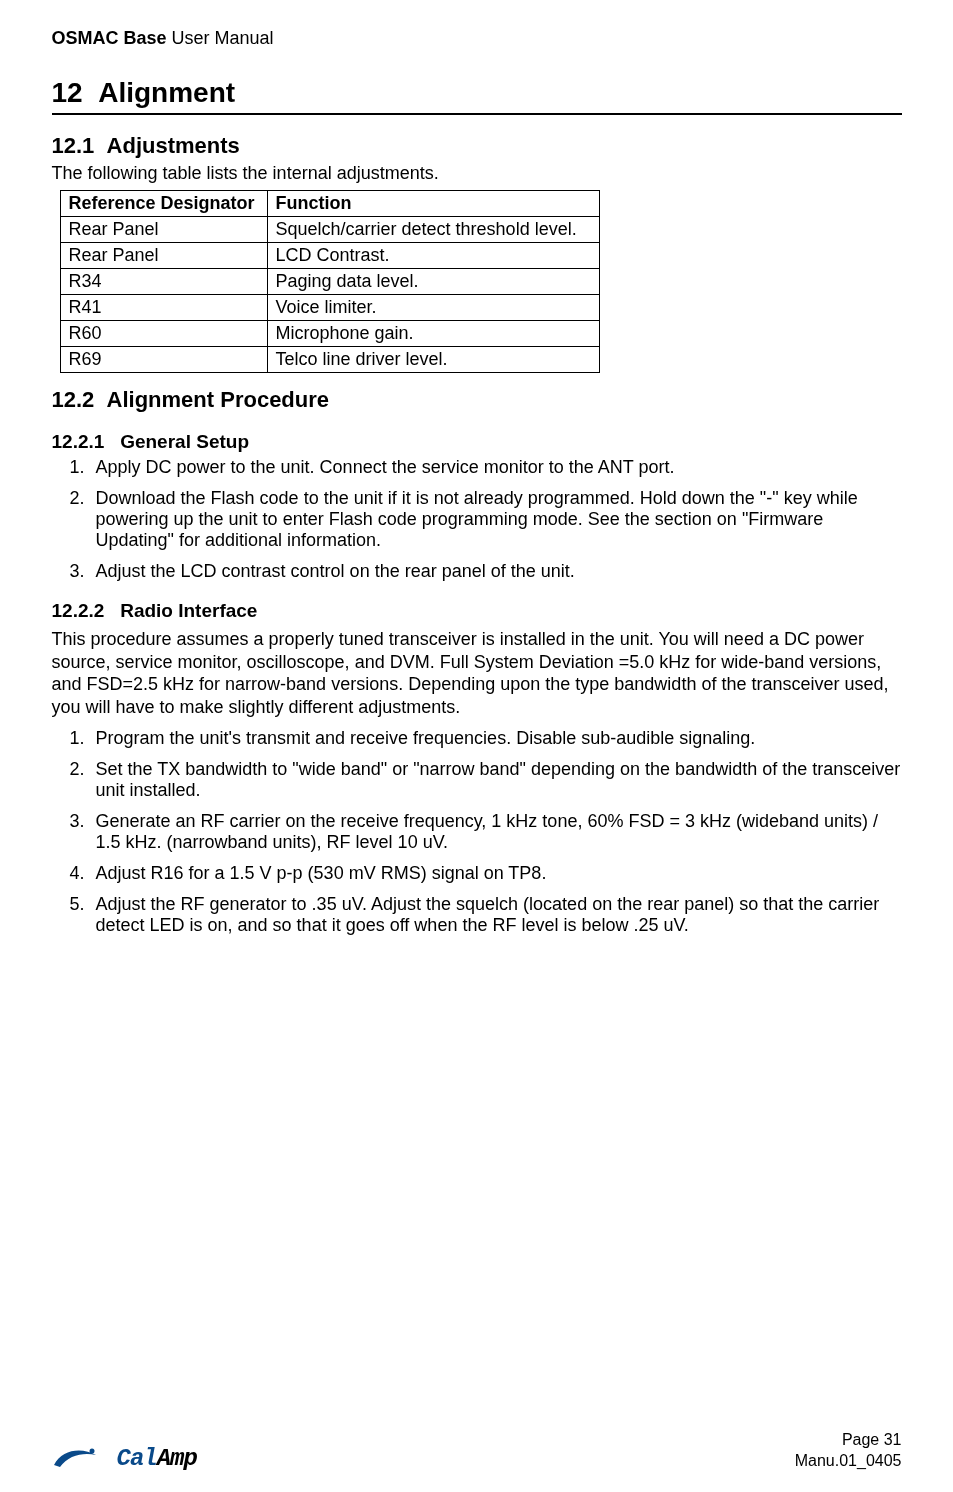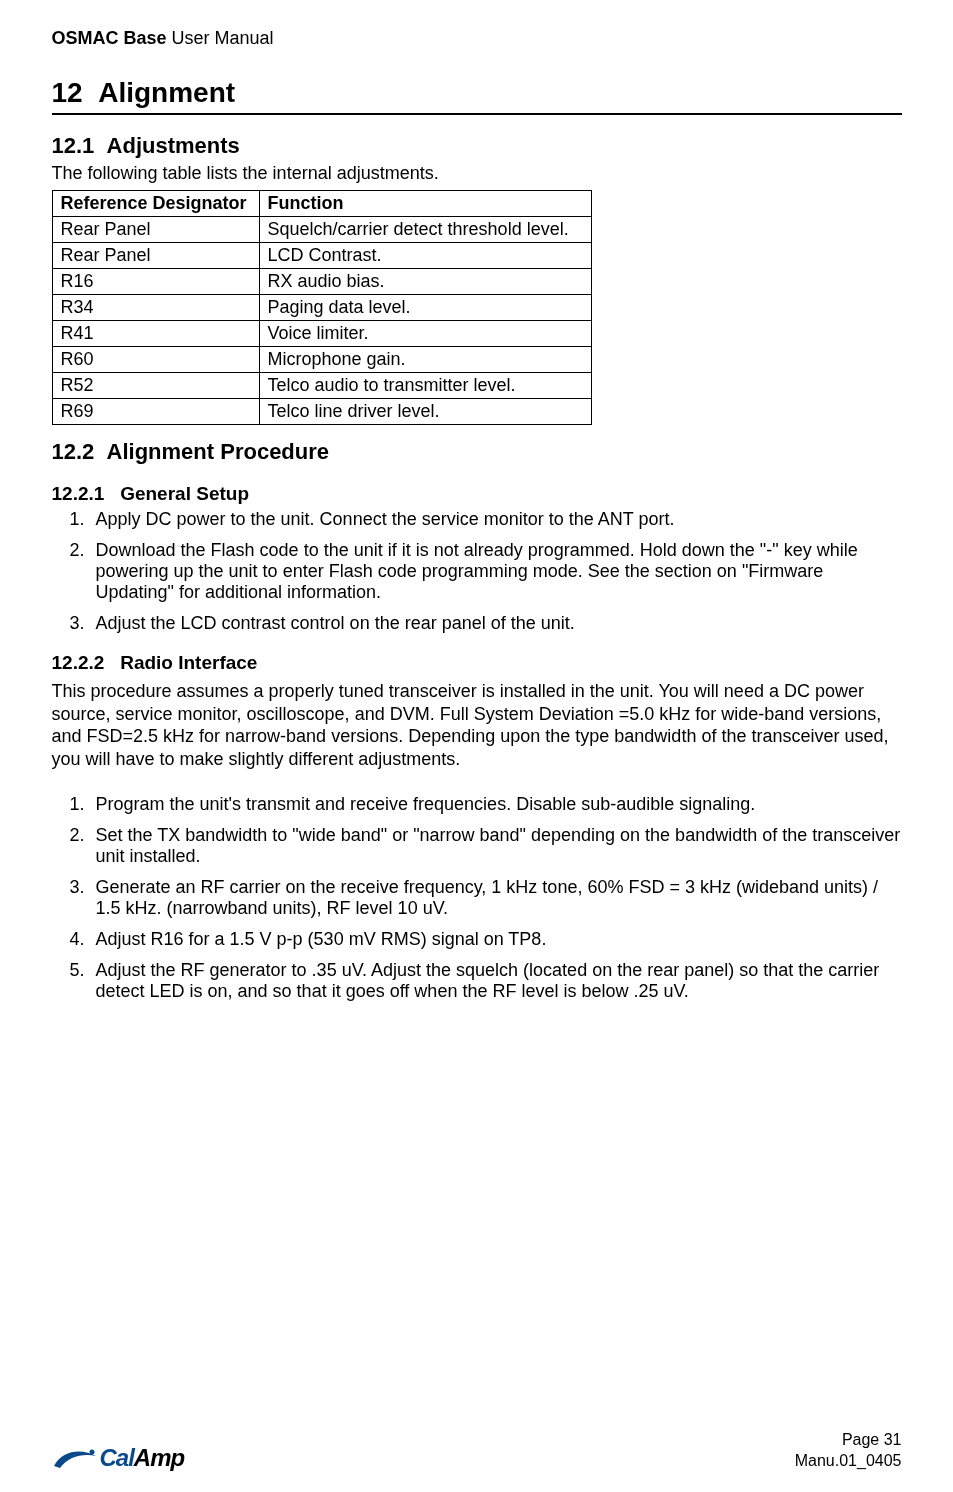--- a/index.html
+++ b/index.html
@@ -36,21 +36,21 @@
   h2.section {
     font-size: 22px;
     font-weight: bold;
     margin: 14px 0 4px 0;
   }
   .lead {
     margin: 2px 0 6px 0;
   }
   table.adj {
     border-collapse: collapse;
-    margin: 4px 0 12px 0;
+    margin: 4px 0 12px 8px;
     width: 540px;
   }
   table.adj td, table.adj th {
     border: 1px solid #000;
     padding: 2px 8px;
     text-align: left;
     font-weight: normal;
     vertical-align: top;
     font-size: 18px;
   }
@@ -63,41 +63,41 @@
   }
   ol.numlist {
     margin: 4px 0 10px 0;
     padding-left: 38px;
   }
   ol.numlist li {
     margin-bottom: 10px;
     padding-left: 6px;
   }
   p.para {
-    margin: 6px 0 24px 0;
+    margin: 6px 0 10px 0;
     line-height: 1.25;
   }
   .footer {
     position: absolute;
     left: 40px;
     right: 40px;
     bottom: 20px;
     display: flex;
     justify-content: space-between;
     align-items: flex-end;
   }
   .footer-right {
     text-align: right;
     font-size: 16px;
     line-height: 1.3;
   }
   .logo {
     display: flex;
-    align-items: center;
-    gap: 2px;
+    gap: 19px;
+    font-family: Liberation Mono, monospace;
   }
   .logo-swoosh {
     width: 46px;
     height: 24px;
   }
   .logo-text {
     font-size: 24px;
     font-weight: bold;
     font-style: italic;
     letter-spacing: -1px;
@@ -134,38 +134,30 @@
     </tr>
     <tr>
       <td class="col1">Rear Panel</td>
       <td>Squelch/carrier detect threshold level.</td>
     </tr>
     <tr>
       <td class="col1">Rear Panel</td>
       <td>LCD Contrast.</td>
     </tr>
     <tr>
-      <td class="col1">R16</td>
-      <td>RX audio bias.</td>
-    </tr>
-    <tr>
       <td class="col1">R34</td>
       <td>Paging data level.</td>
     </tr>
     <tr>
       <td class="col1">R41</td>
       <td>Voice limiter.</td>
     </tr>
     <tr>
       <td class="col1">R60</td>
       <td>Microphone gain.</td>
-    </tr>
-    <tr>
-      <td class="col1">R52</td>
-      <td>Telco audio to transmitter level.</td>
     </tr>
     <tr>
       <td class="col1">R69</td>
       <td>Telco line driver level.</td>
     </tr>
   </tbody>
     </table>
 
   <h2 class="section">
     <span>12.2</span>

